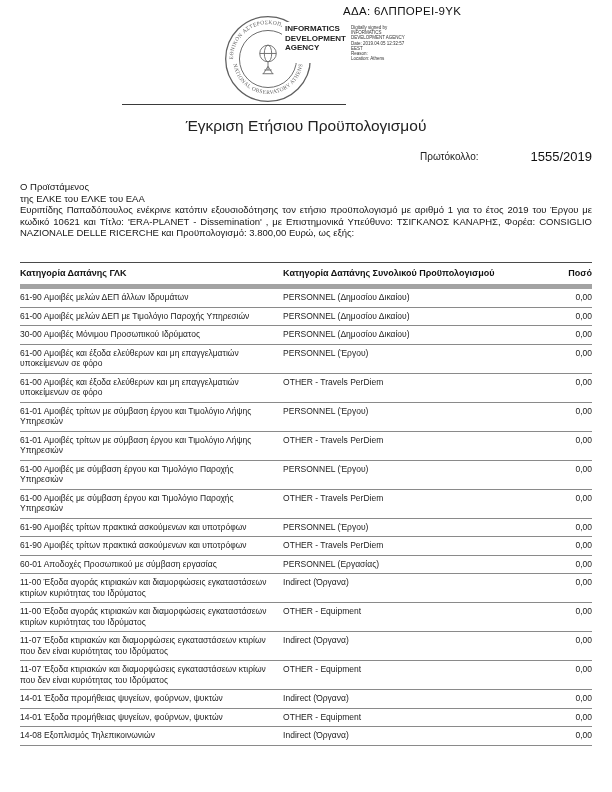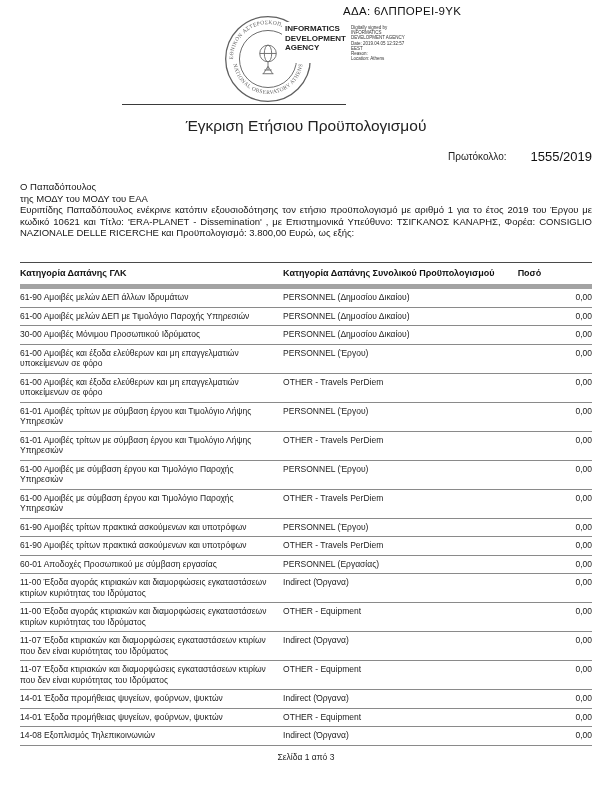--- a/index.html
+++ b/index.html
@@ -67,21 +67,20 @@
     font-size: 15.5px;
     color: #222;
   }
 
   .protocol-label {
     position: absolute;
     left: 420px;
     top: 151px;
     font-size: 10px;
     color: #222;
-    margin-left: 28px;
   }
   .protocol-value {
     position: absolute;
     right: 20px;
     top: 149px;
     font-size: 13px;
     color: #111;
   }
 
   .intro {
@@ -106,21 +105,21 @@
   .budget-table th {
     font-size: 9px;
     font-weight: bold;
     text-align: left;
     padding: 5px 0 6px 0;
     border-top: 1px solid #4a4a4a;
     border-bottom: 5px solid #a3a3a3;
     vertical-align: top;
     color: #111;
   }
-  .budget-table th.amount-h { }
+  .budget-table th.amount-h { text-align: right; }
   .budget-table td {
     font-size: 8.5px;
     line-height: 10.5px;
     padding: 3px 0 4px 0;
     border-bottom: 1px solid #8a8a8a;
     vertical-align: top;
     color: #1c1c1c;
   }
   .budget-table td.glk { padding-right: 12px; }
   .budget-table td.amount { text-align: right; font-weight: normal; }
@@ -189,22 +188,22 @@
   </div>
 
   <div class="header-divider"></div>
 
   <div class="doc-title">Έγκριση Ετήσιου Προϋπολογισμού</div>
 
   <span class="protocol-label">Πρωτόκολλο:</span>
   <span class="protocol-value">1555/2019</span>
 
   <div class="intro">
-    <div>Ο Παπαδόπουλος</div>
-    <div>της ΜΟΔΥ του ΜΟΔΥ του ΕΑΑ</div>
+    <div>Ο Προϊστάμενος</div>
+    <div>της ΕΛΚΕ του ΕΛΚΕ του ΕΑΑ</div>
     <p class="para">Ευριπίδης Παπαδόπουλος ενέκρινε κατόπιν εξουσιοδότησης τον ετήσιο προϋπολογισμό με αριθμό 1 για το έτος 2019 του Έργου με κωδικό 10621 και Τίτλο: 'ERA-PLANET - Dissemination' , με Επιστημονικά Υπεύθυνο: ΤΣΙΓΚΑΝΟΣ ΚΑΝΑΡΗΣ, Φορέα: CONSIGLIO NAZIONALE DELLE RICERCHE και Προϋπολογισμό: 3.800,00 Ευρώ, ως εξής:</p>
   </div>
 
   <table class="budget-table">
     <colgroup>
       <col class="col-glk">
         <col class="col-cat">
         <col class="col-amt">
     </colgroup>
     <thead>
@@ -324,15 +323,14 @@
   </tr>
 
   <tr>
     <td class="glk">14-08 Εξοπλισμός Τηλεπικοινωνιών</td>
     <td>Indirect (Όργανα)</td>
     <td class="amount">0,00</td>
   </tr>
 </tbody>
   </table>
 
-  <div class="page-footer">Σελίδα 1 από 3</div>
 
 </div>
 
 </body></html>

